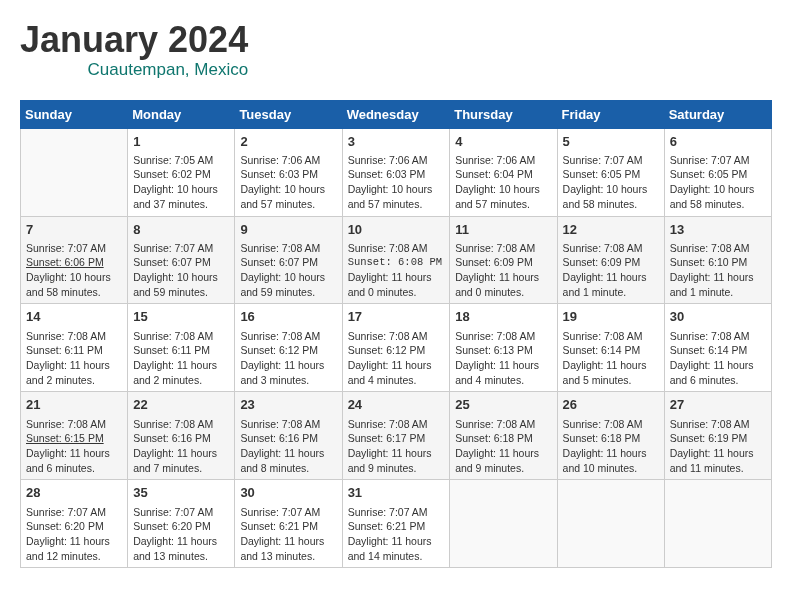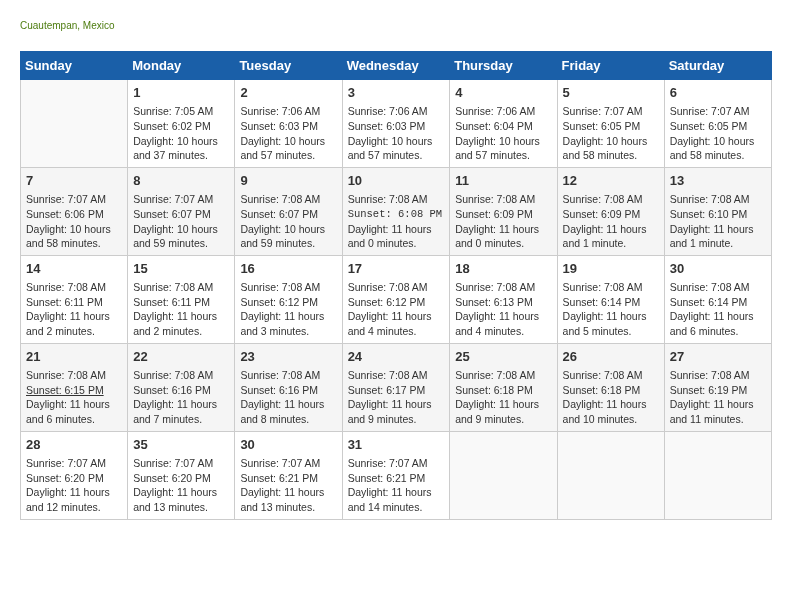--- a/index.html
+++ b/index.html
@@ -35,22 +35,22 @@
     .title-block {
       text-align: right;
     }
     .month-title {
       font-size: 36px;
       font-weight: bold;
       color: #333;
       line-height: 1.1;
     }
     .location {
-      font-size: 10px;
-      color: #4d7c0f;
+      font-size: 17px;
+      color: #0f766e;
     }
     table {
       width: 100%;
       border-collapse: collapse;
       font-size: 11px;
       margin-top: 20px;
     }
     thead tr th {
       background-color: #1a5fa8;
       color: #fff;
@@ -84,20 +84,21 @@
     }
     .empty-cell {
       background: #f9f9f9;
     }
   </style>
 </head>
 <body>
 
 <div class="header">
   <div class="title-block">
+    <div class="month-title">January 2024</div>
     <div class="location">Cuautempan, Mexico</div>
   </div>
 </div>
 
 <table>
   <thead>
     <tr>
     <th>Sunday</th>
         <th>Monday</th>
         <th>Tuesday</th>
@@ -150,21 +151,21 @@
           <span style="display: block;">Sunrise: 7:07 AM</span>
           <span style="display: block;">Sunset: 6:05 PM</span>
           <span style="display: block;">Daylight: 10 hours</span>
           <span style="display: block;">and 58 minutes.</span>
         </td>
       </tr>
       <tr>
         <td>
           <span class="day-num">7</span>
           <span style="display: block;">Sunrise: 7:07 AM</span>
-          <span style="display: block;">Sunset: 6:06 PM</span>
+          <span style="display: block; text-decoration: underline;">Sunset: 6:06 PM</span>
           <span style="display: block;">Daylight: 10 hours</span>
           <span style="display: block;">and 58 minutes.</span>
         </td>
         <td>
           <span class="day-num">8</span>
           <span style="display: block;">Sunrise: 7:07 AM</span>
           <span style="display: block;">Sunset: 6:07 PM</span>
           <span style="display: block;">Daylight: 10 hours</span>
           <span style="display: block;">and 59 minutes.</span>
         </td>

